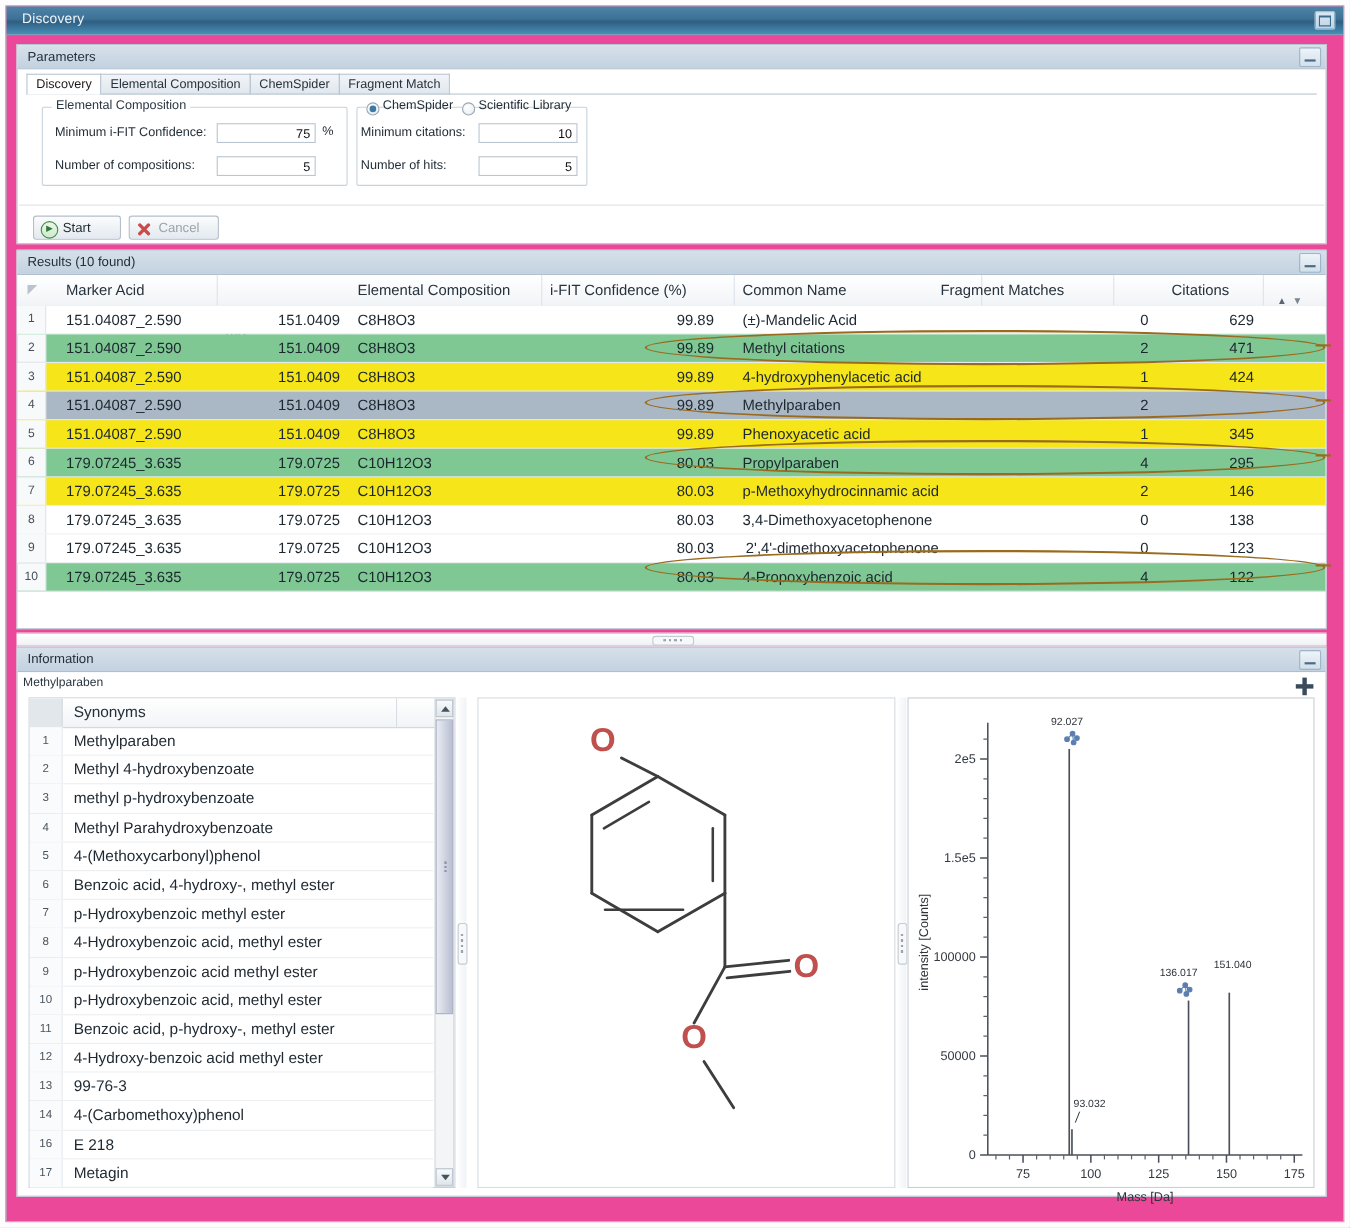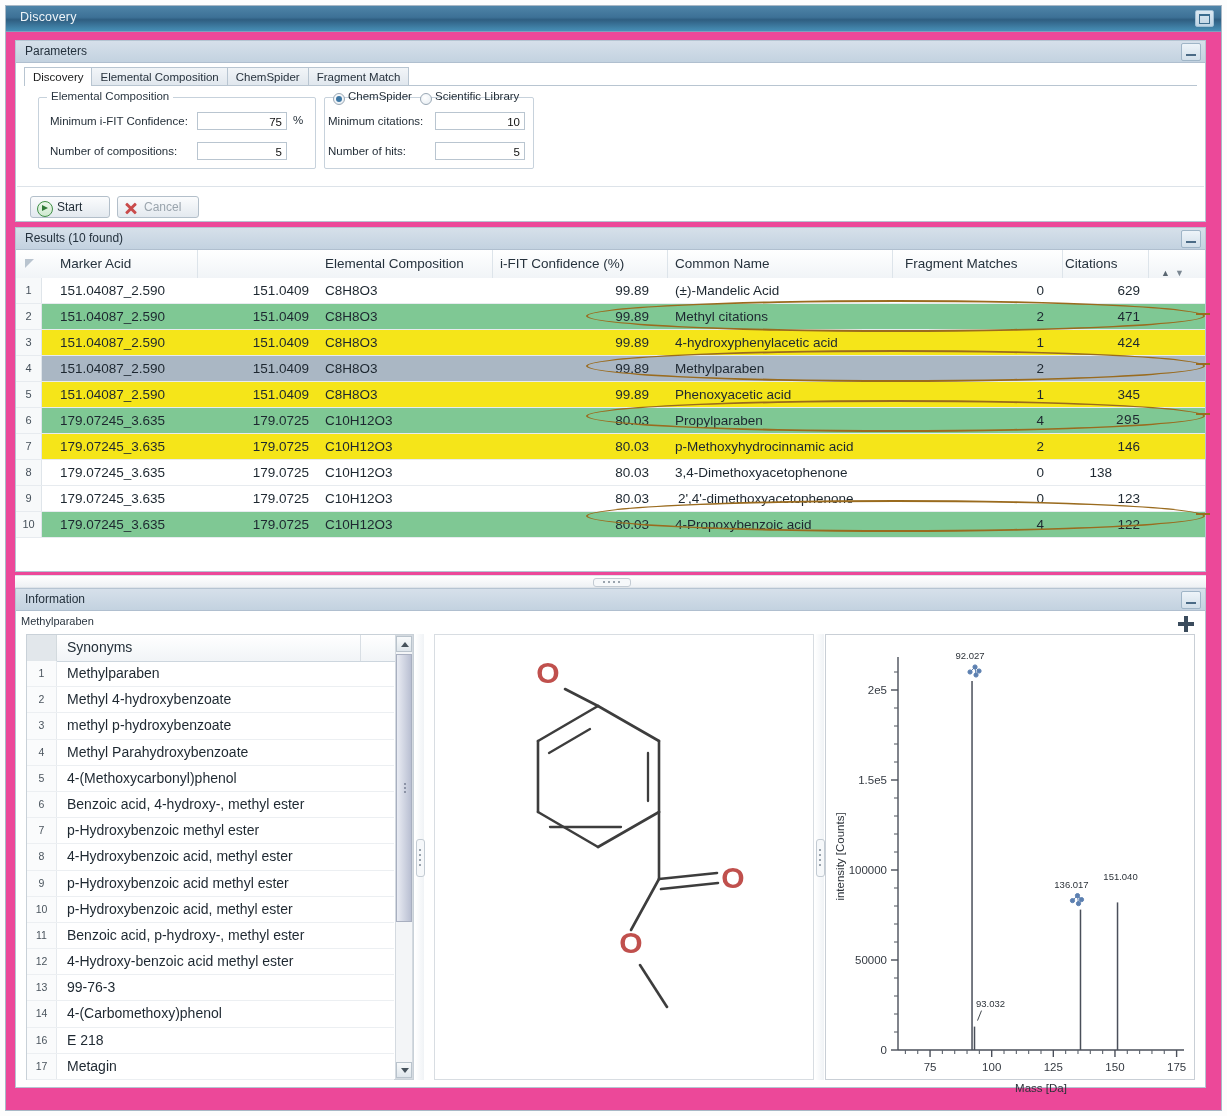--- a/index.html
+++ b/index.html
@@ -194,21 +194,21 @@
     </div>
 
     <div class="grid" style="top:22px;bottom:0;">
       <div class="ghead">
         <div class="corner-tri"></div>
         <div class="gh" style="left:37px;width:145px;">Marker Acid</div>
         <div class="gh" style="left:182px;width:120px;margin-top:38px;">m/z</div>
         <div class="gh" style="left:302px;width:175px;">Elemental Composition</div>
         <div class="gh" style="left:477px;width:175px;">i-FIT Confidence (%)</div>
         <div class="gh" style="left:652px;width:225px;">Common Name</div>
-        <div class="gh" style="left:882px;width:165px;">Fragment Matches</div>
+        <div class="gh" style="left:832px;width:165px;">Fragment Matches</div>
         <div class="gh" style="left:1042px;width:91px;">Citations</div>
         <div class="gh" style="left:1133px;width:56px;border-right:none;">
           <span class="sortind" style="left:12px;top:9px;">▲</span>
           <span class="sortind" style="left:26px;top:9px;color:#7b8792;">▼</span>
         </div>
       </div>
       <div id="results-rows" style="position:absolute;left:0;right:0;top:28px;">
             <div class="row" style="background: rgb(255, 255, 255);">
               <div class="rnum">1</div>
               <div class="cell" style="left:37px;width:145px;">151.04087_2.590</div>
@@ -260,41 +260,41 @@
               <div class="cell r" style="left:1042px;width:91px;">345</div>
             </div>
             <div class="row" style="background: rgb(127, 200, 148);">
               <div class="rnum">6</div>
               <div class="cell" style="left:37px;width:145px;">179.07245_3.635</div>
               <div class="cell r" style="left:182px;width:120px;">179.0725</div>
               <div class="cell" style="left:302px;width:175px;">C10H12O3</div>
               <div class="cell r" style="left:477px;width:165px;">80.03</div>
               <div class="cell" style="left:652px;width:225px;">Propylparaben</div>
               <div class="cell r" style="left:877px;width:160px;">4</div>
-              <div class="cell r" style="left:1042px;width:91px;font-family:Liberation Mono, monospace;">295</div>
+              <div class="cell r" style="left:1042px;width:91px;">295</div>
             </div>
             <div class="row" style="background: rgb(245, 229, 25);">
               <div class="rnum">7</div>
               <div class="cell" style="left:37px;width:145px;">179.07245_3.635</div>
               <div class="cell r" style="left:182px;width:120px;">179.0725</div>
               <div class="cell" style="left:302px;width:175px;">C10H12O3</div>
               <div class="cell r" style="left:477px;width:165px;">80.03</div>
               <div class="cell" style="left:652px;width:225px;">p-Methoxyhydrocinnamic acid</div>
               <div class="cell r" style="left:877px;width:160px;">2</div>
               <div class="cell r" style="left:1042px;width:91px;">146</div>
             </div>
             <div class="row" style="background: rgb(255, 255, 255);">
               <div class="rnum">8</div>
               <div class="cell" style="left:37px;width:145px;">179.07245_3.635</div>
               <div class="cell r" style="left:182px;width:120px;">179.0725</div>
               <div class="cell" style="left:302px;width:175px;">C10H12O3</div>
               <div class="cell r" style="left:477px;width:165px;">80.03</div>
               <div class="cell" style="left:652px;width:225px;">3,4-Dimethoxyacetophenone</div>
               <div class="cell r" style="left:877px;width:160px;">0</div>
-              <div class="cell r" style="left:1014px;width:91px;">138</div>
+              <div class="cell r" style="left:1042px;width:91px;">138</div>
             </div>
             <div class="row" style="background: rgb(255, 255, 255);">
               <div class="rnum">9</div>
               <div class="cell" style="left:37px;width:145px;">179.07245_3.635</div>
               <div class="cell r" style="left:182px;width:120px;">179.0725</div>
               <div class="cell" style="left:302px;width:175px;">C10H12O3</div>
               <div class="cell r" style="left:477px;width:165px;">80.03</div>
               <div class="cell" style="left:655px;width:225px;">2',4'-dimethoxyacetophenone</div>
               <div class="cell r" style="left:877px;width:160px;">0</div>
               <div class="cell r" style="left:1042px;width:91px;">123</div>

